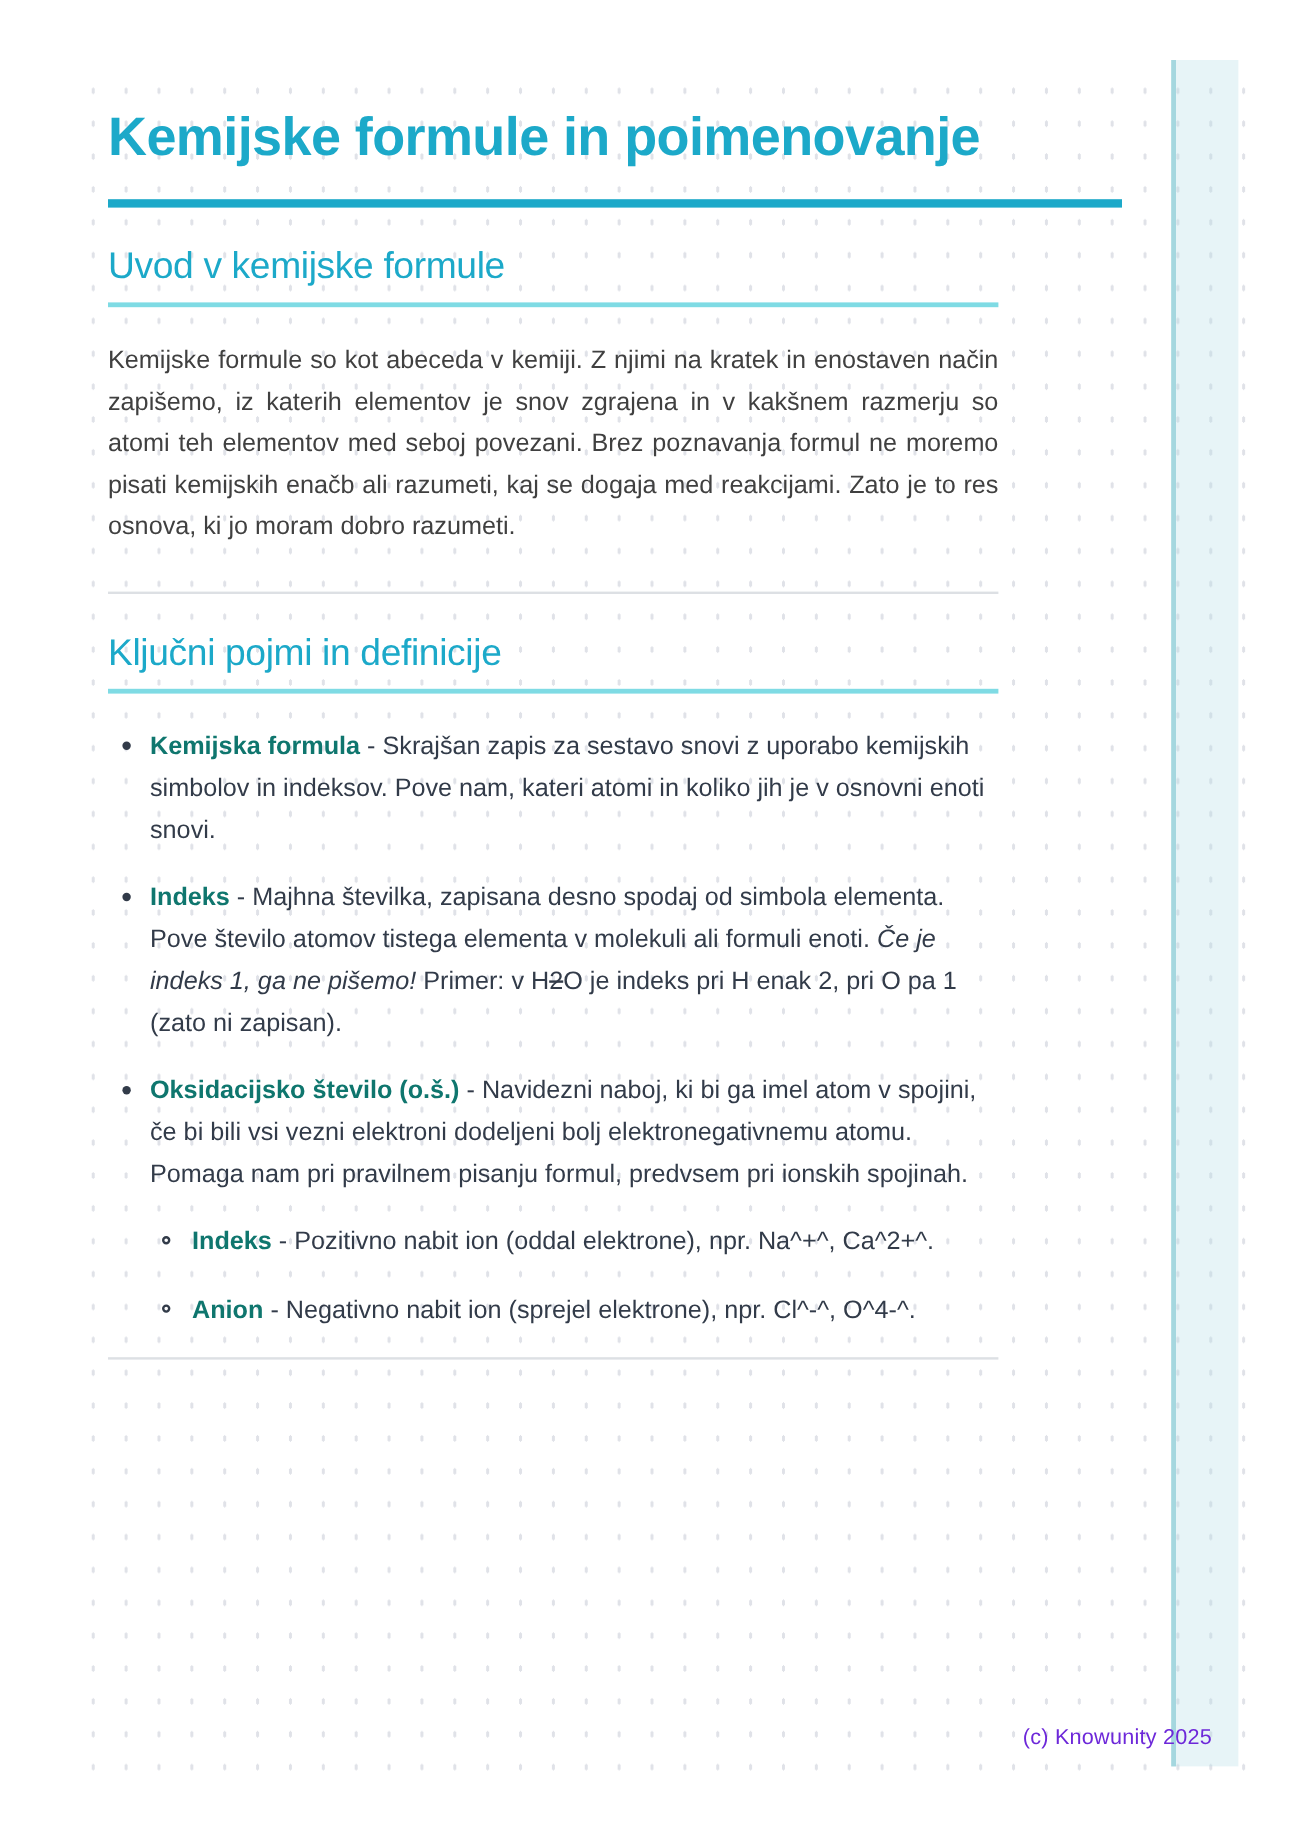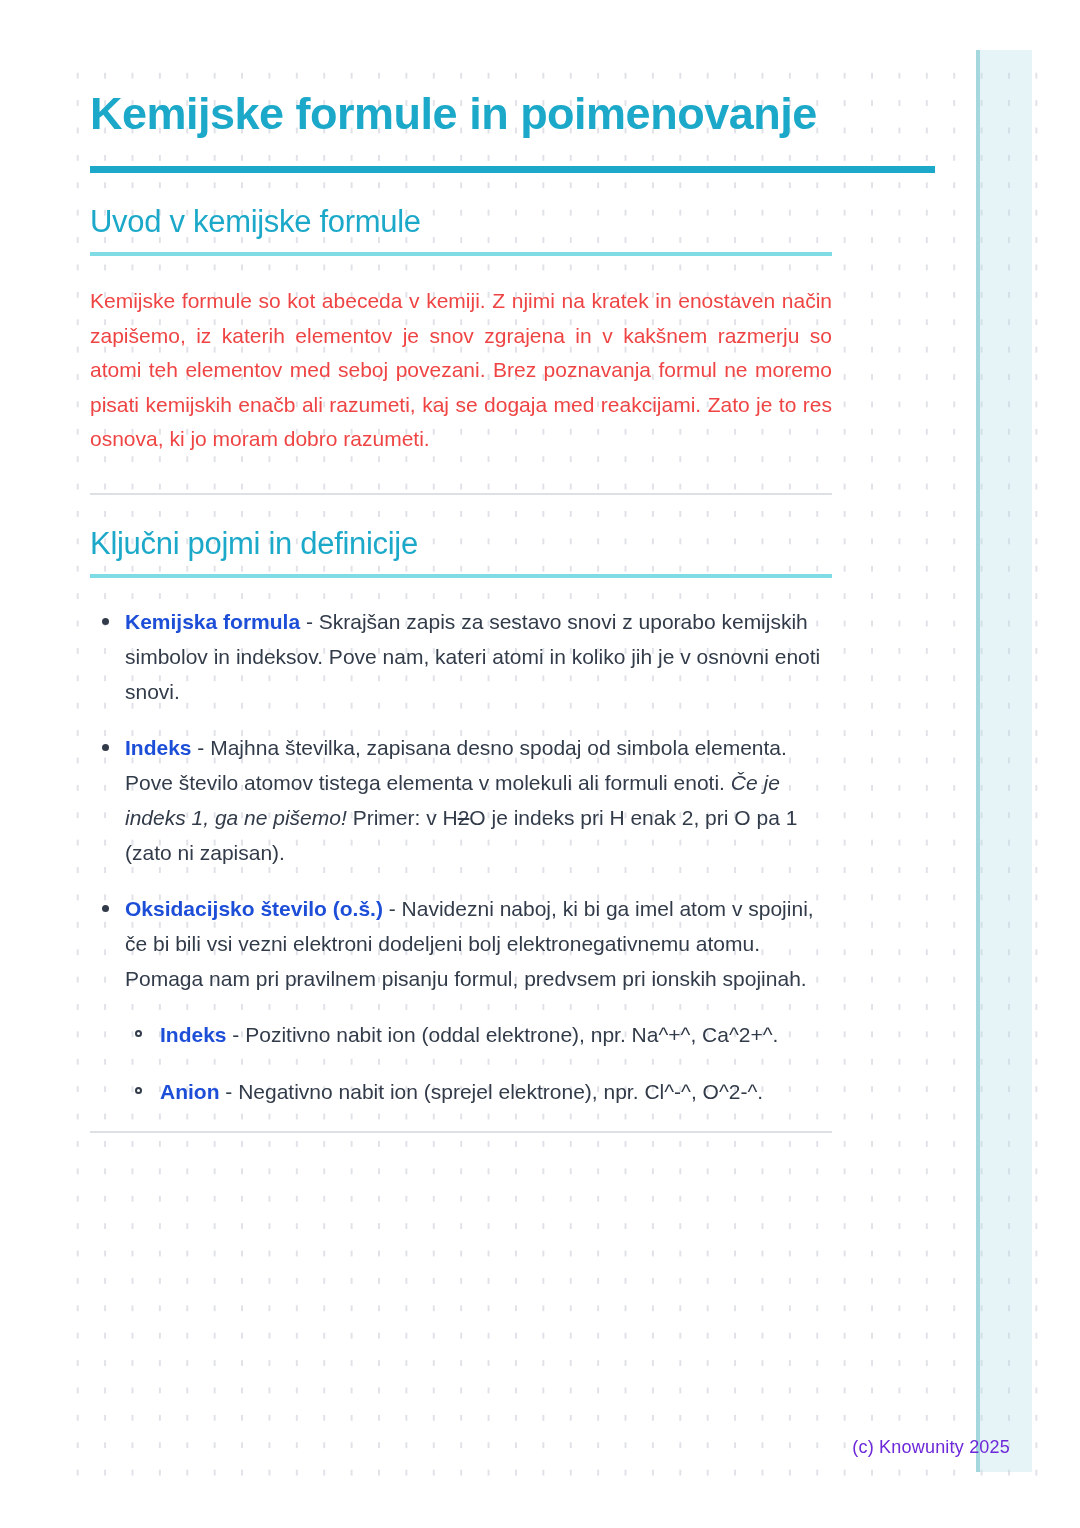--- a/index.html
+++ b/index.html
@@ -32,42 +32,42 @@
   }
   .title-rule{margin-top:24px;width:845px;height:7px;background:#1ca9c9;}
   h2{
     margin:30px 0 0 0;
     font-size:31px;line-height:1.2;font-weight:400;
     letter-spacing:-0.3px;color:#1ca9c9;
   }
   .h2-underline{margin-top:12px;width:742px;height:4px;background:#7fdbe4;}
   p.intro{
     margin:28px 0 0 0;width:742px;
-    font-size:21px;line-height:34.5px;color:#ef4444;
+    font-size:21px;line-height:34.5px;color:#404040;
     text-align:justify;
   }
   .divider{margin-top:36px;width:742px;height:2px;background:#dde0e4;}
   .divider-bottom{margin-top:14px;}
   ul.terms{list-style:none;margin:26px 0 0 0;padding:0;width:742px;}
   ul.terms li{
     position:relative;padding-left:35px;margin:0 0 21px 0;
     font-size:21px;line-height:35px;color:#323b49;
   }
   ul.terms li::before{
     content:"";position:absolute;left:12px;top:14px;
     width:7px;height:7px;border-radius:50%;background:#323b49;
   }
   ul.sub-list{list-style:none;margin:0 0 0 35px;padding:0;}
   ul.sub-list li{padding-left:35px;margin-bottom:22px;}
   ul.sub-list li::before{
     content:"";position:absolute;left:10px;top:13px;
     width:7px;height:7px;border-radius:50%;
     background:transparent;border:2px solid #323b49;box-sizing:border-box;
   }
-  .seg-bold{font-weight:700;color:#1d4ed8;}
+  .seg-bold{font-weight:700;color:#0f766e;}
   .seg-italic{font-style:italic;}
   .seg-strike{text-decoration:line-through;}
   .footer{
     position:absolute;top:1437px;right:70px;
     font-size:18px;color:#6d28d9;letter-spacing:0.2px;
   }
 </style>
 </head>
 <body>
 
@@ -89,21 +89,21 @@
 
     <section>
       <h2>Ključni pojmi in definicije</h2>
       <div class="h2-underline"></div>
       <ul class="terms" id="terms-list">
           <li><span class="seg-bold">Kemijska formula</span><span class="seg-normal"> - Skrajšan zapis za sestavo snovi z uporabo kemijskih simbolov in indeksov. Pove nam, kateri atomi in koliko jih je v osnovni enoti snovi.</span></li>
           <li><span class="seg-bold">Indeks</span><span class="seg-normal"> - Majhna številka, zapisana desno spodaj od simbola elementa. Pove število atomov tistega elementa v molekuli ali formuli enoti. </span><span class="seg-italic">Če je indeks 1, ga ne pišemo!</span><span class="seg-normal"> Primer: v H</span><span class="seg-strike">2</span><span class="seg-normal">O je indeks pri H enak 2, pri O pa 1 (zato ni zapisan).</span></li>
           <li><span class="seg-bold">Oksidacijsko število (o.š.)</span><span class="seg-normal"> - Navidezni naboj, ki bi ga imel atom v spojini, če bi bili vsi vezni elektroni dodeljeni bolj elektronegativnemu atomu. Pomaga nam pri pravilnem pisanju formul, predvsem pri ionskih spojinah.</span></li>
           <ul class="sub-list">
             <li><span class="seg-bold">Indeks</span><span class="seg-normal"> - Pozitivno nabit ion (oddal elektrone), npr. Na^+^, Ca^2+^.</span></li>
-            <li><span class="seg-bold">Anion</span><span class="seg-normal"> - Negativno nabit ion (sprejel elektrone), npr. Cl^-^, O^2-^.</span></li>
+            <li><span class="seg-bold">Anion</span><span class="seg-normal"> - Negativno nabit ion (sprejel elektrone), npr. Cl^-^, O^4-^.</span></li>
           </ul>
         </ul>
     </section>
 
     <div class="divider divider-bottom"></div>
   </div>
 
   <div class="footer">(c) Knowunity 2025</div>
 </div>
 

